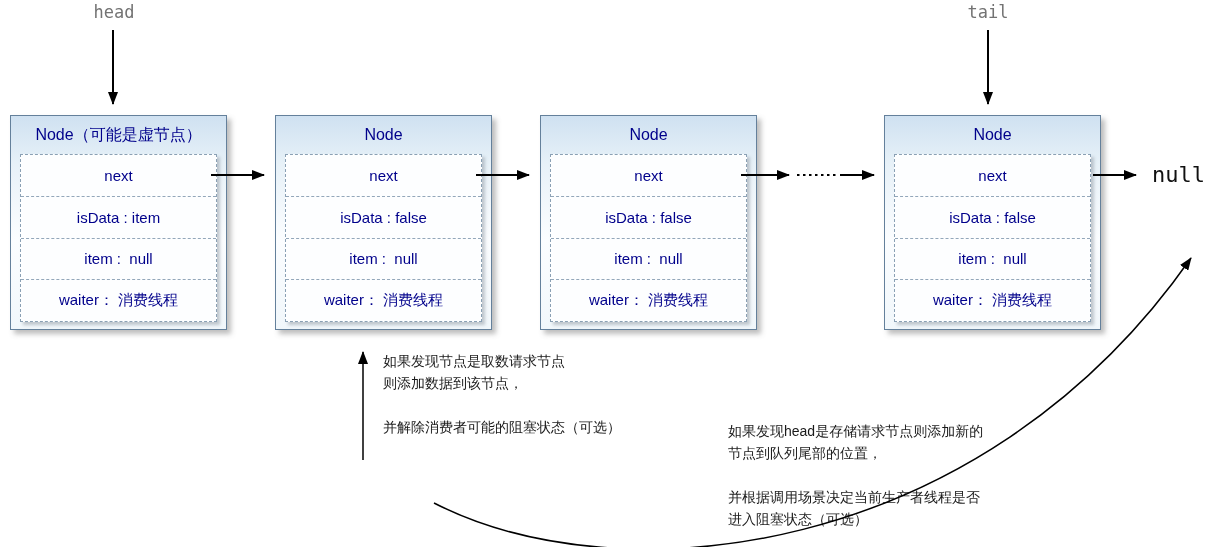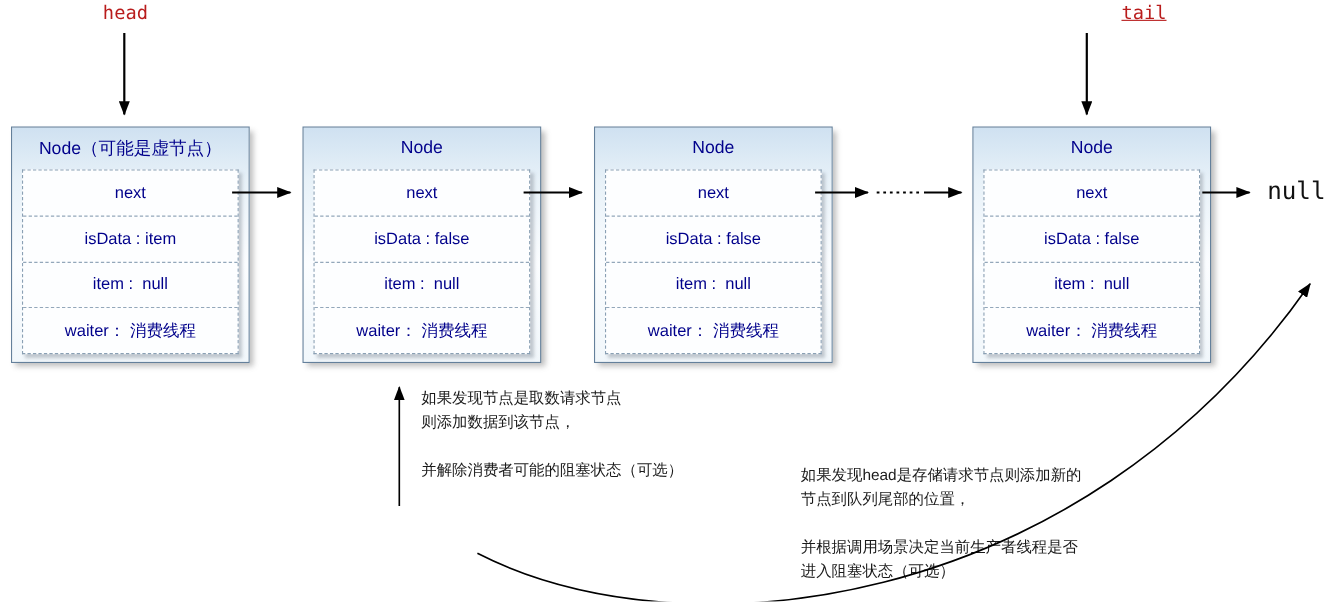--- a/index.html
+++ b/index.html
@@ -8,21 +8,21 @@
     width: 1205px;
     height: 547px;
     background: #ffffff;
     font-family: "Liberation Sans", sans-serif;
     overflow: hidden;
   }
   .mono-label {
     position: absolute;
     font-family: "DejaVu Sans Mono", monospace;
     font-size: 17px;
-    color: #b91c1c;
+    color: #737373;
     text-align: center;
     width: 56px;
   }
   .node {
     position: absolute;
     top: 115px;
     width: 217px;
     height: 215px;
     border: 1px solid #64809b;
     background: linear-gradient(180deg, #cfe1f1 0%, #e7f1f8 22%, #fbfdff 58%, #f1f7fb 100%);
@@ -95,21 +95,21 @@
     width: 1205px; height: 547px;
     pointer-events: none;
   }
 </style>
 </head>
 <body>
 
 <div id="canvas">
 
   <div class="mono-label" style="left:86px; top:2px;">head</div>
-  <div class="mono-label" style="left:1012px; top:2px;text-decoration:underline;">tail</div>
+  <div class="mono-label" style="left:960px; top:2px;">tail</div>
   <div id="null-label">null</div>
 
   <div class="node" style="left:10px;">
     <div class="node-title">Node（可能是虚节点）</div>
     <div class="node-fields">
       <div class="field">next</div>
       <div class="field">isData : item</div>
       <div class="field">item :  null</div>
       <div class="field">waiter： 消费线程</div>
     </div>

